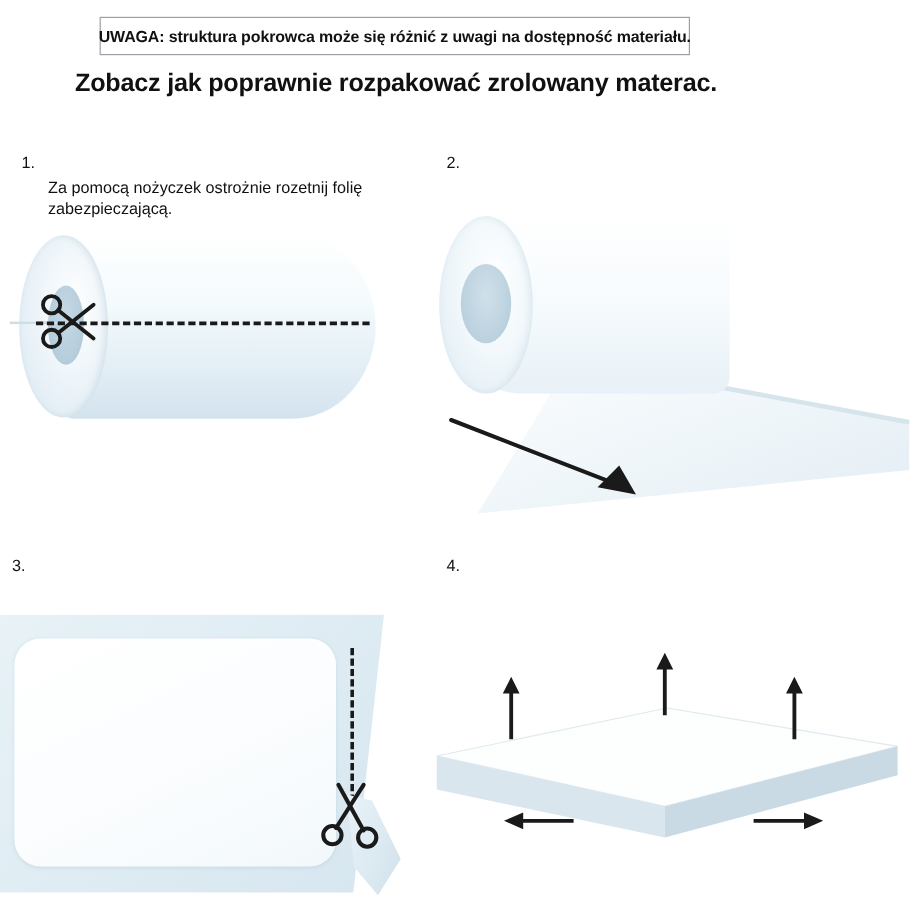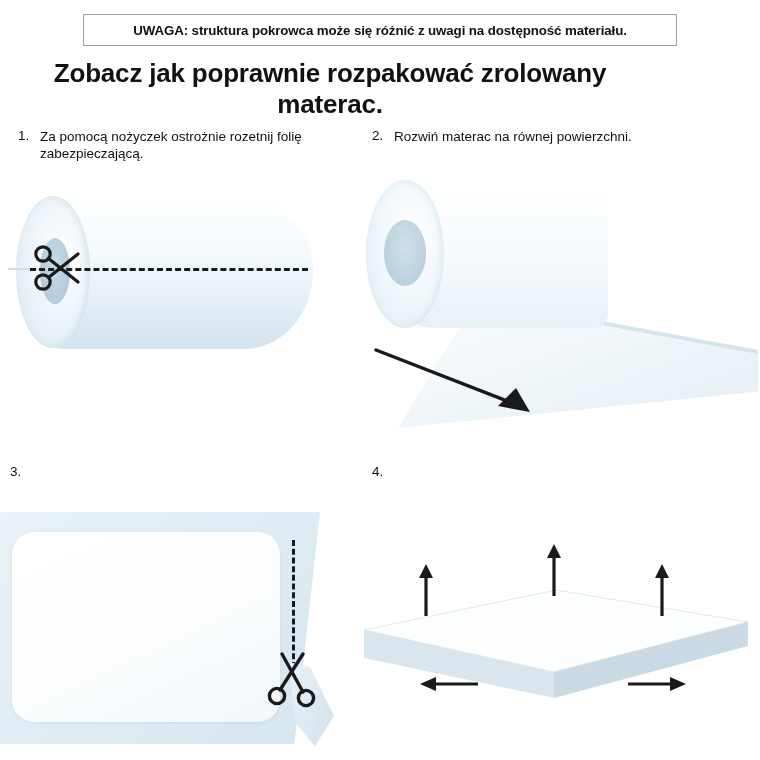--- a/index.html
+++ b/index.html
@@ -14,21 +14,21 @@
     color: #111111;
     overflow: hidden;
     position: relative;
   }
 
   
   #notice-banner {
     position: absolute;
     left: 83px;
     top: 14px;
-    width: 594px;
+    width: 492px;
     height: 32px;
     border: 1px solid #9aa0a6;
     background: #ffffff;
     display: flex;
     align-items: center;
     justify-content: center;
     box-sizing: border-box;
   }
   #notice-banner .notice-text {
     font-size: 13.3px;
@@ -38,21 +38,21 @@
     white-space: nowrap;
   }
 
   
   #page-title {
     position: absolute;
     left: 0;
     top: 58px;
     width: 660px;
     text-align: center;
-    font-size: 26px;
+    font-size: 21px;
     font-weight: bold;
     color: #111111;
     letter-spacing: -0.2px;
   }
 
   
   .step {
     position: absolute;
   }
   .step-head {
@@ -63,20 +63,21 @@
   .step-num {
     font-size: 13.5px;
     color: #111111;
     min-width: 15px;
   }
   .step-text {
     font-size: 13.5px;
     color: #111111;
     line-height: 1.28;
     max-width: 280px;
+    margin-top: 20px;
   }
 
   #step-1 { left: 18px; top: 128px; width: 330px; }
   #step-2 { left: 372px; top: 128px; width: 350px; }
   #step-3 { left: 10px; top: 464px; width: 330px; }
   #step-4 { left: 372px; top: 464px; width: 360px; }
 
   .art {
     position: absolute;
   }
@@ -248,21 +249,20 @@
       <circle cx="11" cy="40" r="7.2" stroke="#1a1a1a" stroke-width="3.2"></circle>
       <line x1="16.5" y1="16.5" x2="46" y2="40" stroke="#1a1a1a" stroke-width="3.2" stroke-linecap="round"></line>
       <line x1="16.5" y1="35.5" x2="46" y2="12" stroke="#1a1a1a" stroke-width="3.2" stroke-linecap="round"></line>
     </svg>
   </div>
 </div>
 
 <div class="step" id="step-2">
   <div class="step-head">
     <span class="step-num">2.</span>
-    <span class="step-text">Rozwiń materac na równej powierzchni.</span>
   </div>
 </div>
 
 <div class="art" id="art-2">
   <div id="sheet2"></div>
   <div id="sheet2-edge"></div>
   <div id="roll2-body"></div>
   <div id="roll2-cap"></div>
   <div id="roll2-hole"></div>
   <div id="arrow2">

